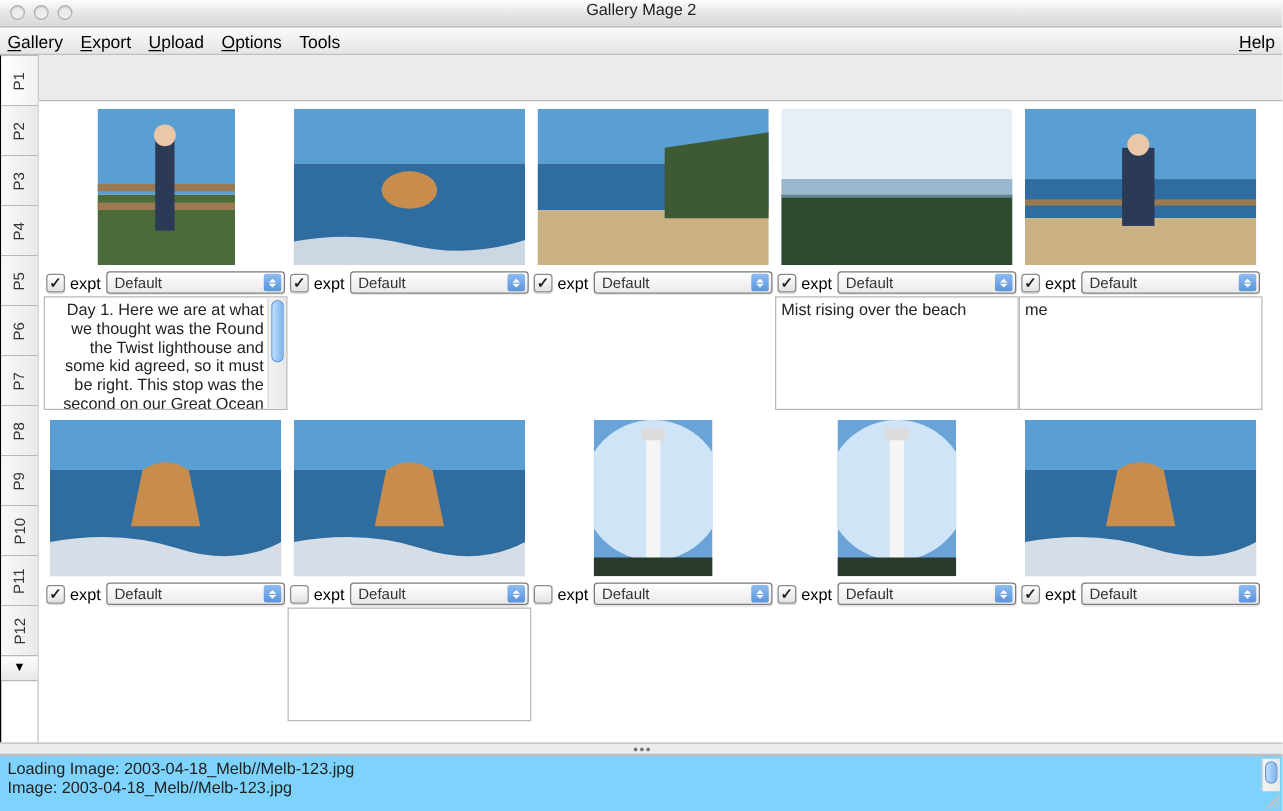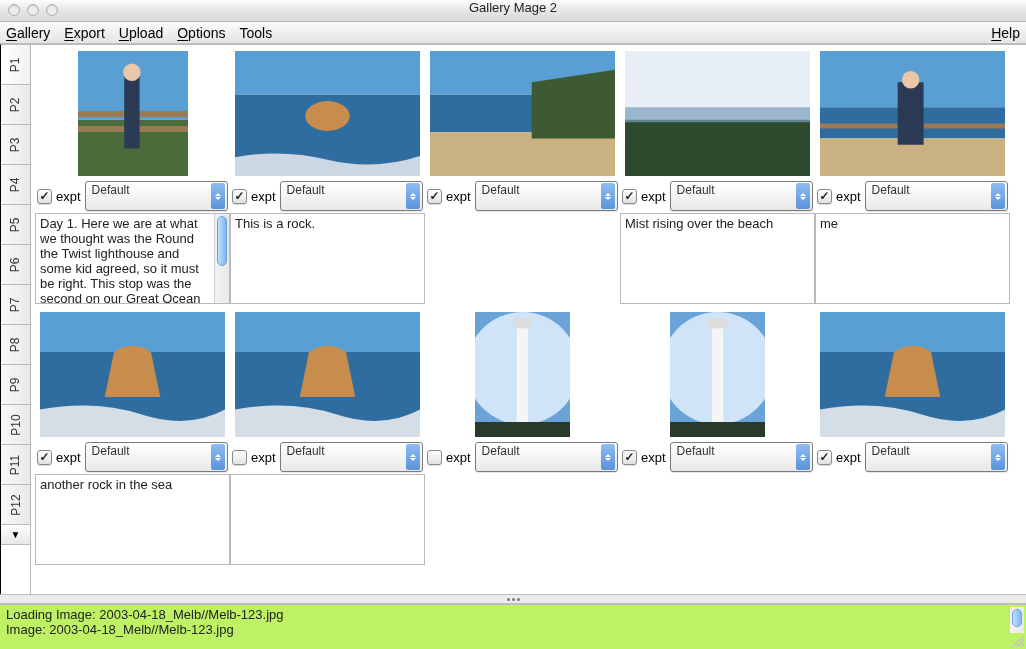--- a/index.html
+++ b/index.html
@@ -74,20 +74,21 @@
     background:linear-gradient(#fdfdfd,#e8e8e8);
     border-bottom:1px solid #b9b9b9;
   }
 
   .content-area {
     flex:1;
     background:#fff;
     border-top:1px solid #b9b9b9;
     overflow:auto;
     padding:4px;
+    margin-top:36px;
   }
   .grid {
     display:flex;
     flex-wrap:wrap;
   }
   .cell {
     width:195px;
     margin: 0 0 6px 0;
   }
   .thumb {
@@ -114,21 +115,21 @@
     display:flex;align-items:center;justify-content:center;
     font-size:12px;
     color:#222;
     font-weight:bold;
     cursor:default;
   }
   .aqua-check.checked::after { content:"✓"; font-size:12px; line-height:1;}
   .expt-label { font-size:13px; }
   .aqua-select {
     flex:1;
-    height:30px;
+    height:18px;
     border:1px solid #7a7a7a;
     border-radius:3px;
     background:linear-gradient(#ffffff,#e9e9e9);
     box-shadow:inset 0 1px 0 #fff, 0 1px 1px rgba(0,0,0,.1);
     position:relative;
     font-size:12px;
     padding:1px 18px 0 6px;
     line-height:15px;
     cursor:default;
     color:#333;
@@ -187,21 +188,21 @@
     border-bottom:1px solid #bdbdbd;
   }
   .h-grip .dot { width:3px;height:3px;border-radius:50%;background:#777;margin:0 1px;}
 
   
   .status {
     position:absolute;
     left:0; right:0; bottom:0;
     height:45px;
     padding:2px 6px;
-    background:#bef264;
+    background:#7dd3fc;
     border-top:1px solid #bdbdbd;
     font-size:13px;
     color:#222;
     line-height:15px;
     overflow:hidden;
   }
   .status .sb {
     position:absolute;
     right:2px;
     top:2px;
@@ -300,42 +301,41 @@
             </svg>
           </div>
           <div class="controls">
             <div class="aqua-check checked"></div>
             <span class="expt-label">expt</span>
             <div class="aqua-select">Default<div class="caret">
                 <div class="tri up"></div>
                 <div class="tri down"></div>
               </div></div>
           </div>
-          <div class="caption" style="padding-right: 18px;">Day 1.  Here we are at what we thought was the Round the Twist lighthouse and some kid agreed, so it must be right.  This stop was the second on our Great Ocean <div class="sb">
+          <div class="caption" style="padding-right: 18px; text-align: right;">Day 1.  Here we are at what we thought was the Round the Twist lighthouse and some kid agreed, so it must be right.  This stop was the second on our Great Ocean <div class="sb">
               <div class="sb-thumb"></div>
             </div></div>
         </div>
         <div class="cell">
           <div class="thumb">
             <svg xmlns="http://www.w3.org/2000/svg" width="185" height="125" viewBox="0 0 185 125">
               <rect width="185" height="43.75" fill="#5a9fd4"></rect>
               <rect y="43.75" width="185" height="81.25" fill="#2f6ca0"></rect>
               <ellipse cx="92.5" cy="65" rx="22.2" ry="15" fill="#c88d4c"></ellipse>
               <path d="M0 106.25 Q 46.25 97.5 92.5 108.75 T 185 105 V125 H0 Z" fill="#f2f2f2" opacity="0.8"></path>
             </svg>
           </div>
           <div class="controls">
             <div class="aqua-check checked"></div>
             <span class="expt-label">expt</span>
             <div class="aqua-select">Default<div class="caret">
                 <div class="tri up"></div>
                 <div class="tri down"></div>
               </div></div>
           </div>
-          <div class="caption">This is a rock.</div>
         </div>
         <div class="cell">
           <div class="thumb">
             <svg xmlns="http://www.w3.org/2000/svg" width="185" height="125" viewBox="0 0 185 125">
               <rect width="185" height="43.75" fill="#5a9fd4"></rect>
               <rect y="43.75" width="185" height="37.5" fill="#2f6ca0"></rect>
               <rect y="81.25" width="185" height="43.75" fill="#c9b181"></rect>
               <path d="M101.75000000000001 31.25 L185 18.75 L185 87.5 L101.75000000000001 87.5 Z" fill="#3e5a33"></path>
             </svg>
           </div>
@@ -397,21 +397,20 @@
             </svg>
           </div>
           <div class="controls">
             <div class="aqua-check checked"></div>
             <span class="expt-label">expt</span>
             <div class="aqua-select">Default<div class="caret">
                 <div class="tri up"></div>
                 <div class="tri down"></div>
               </div></div>
           </div>
-          <div class="caption">another rock in the sea</div>
         </div>
         <div class="cell">
           <div class="thumb">
             <svg xmlns="http://www.w3.org/2000/svg" width="185" height="125" viewBox="0 0 185 125">
               <rect width="185" height="40" fill="#5a9fd4"></rect>
               <rect y="40" width="185" height="85" fill="#2f6ca0"></rect>
               <path d="M64.75 85 L74 40 Q92.5 27.5 111 40 L120.25 85 Z" fill="#c88d4c"></path>
               <path d="M0 97.5 Q 55.5 87.5 101.75000000000001 102.5 T 185 97.5 V125 H0 Z" fill="#f2f2f2" opacity="0.85"></path>
             </svg>
           </div>

